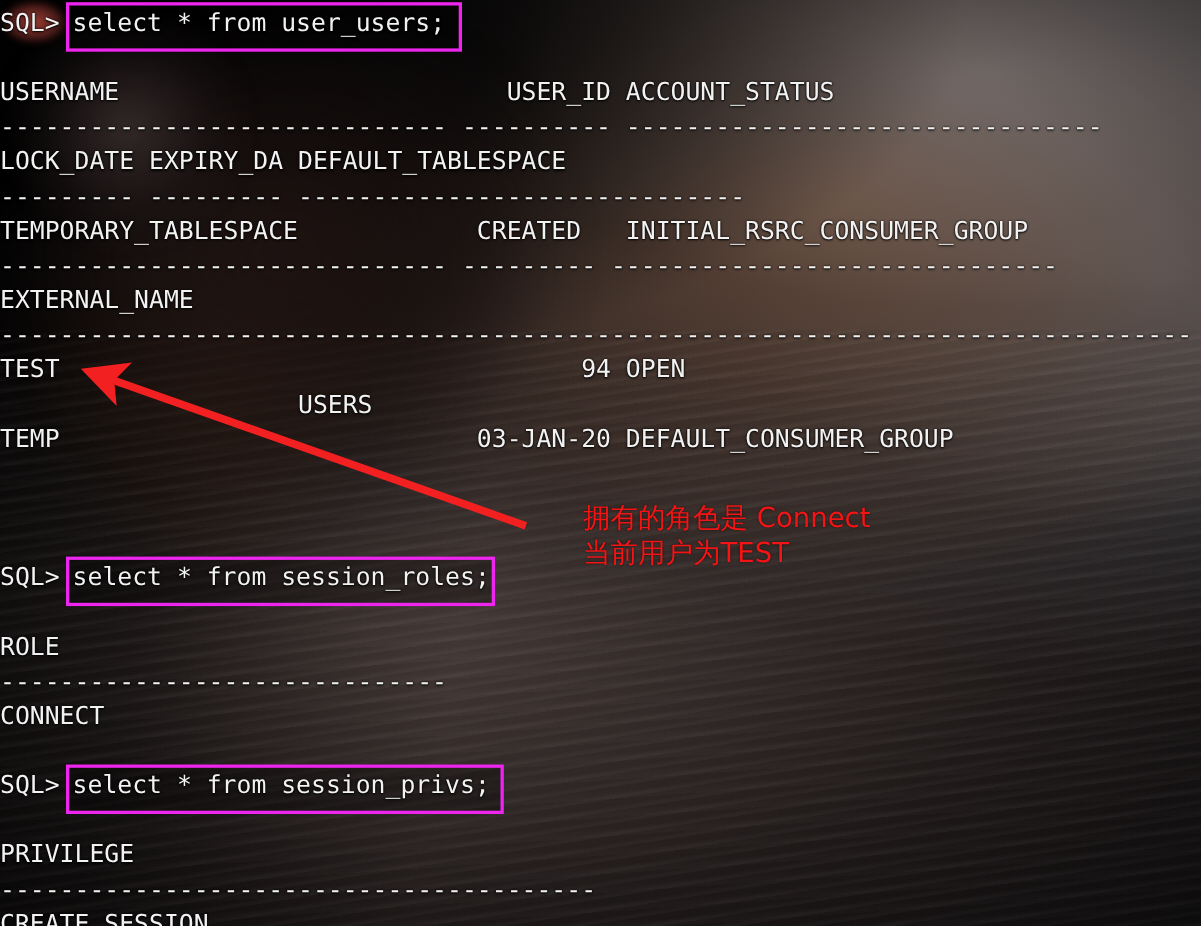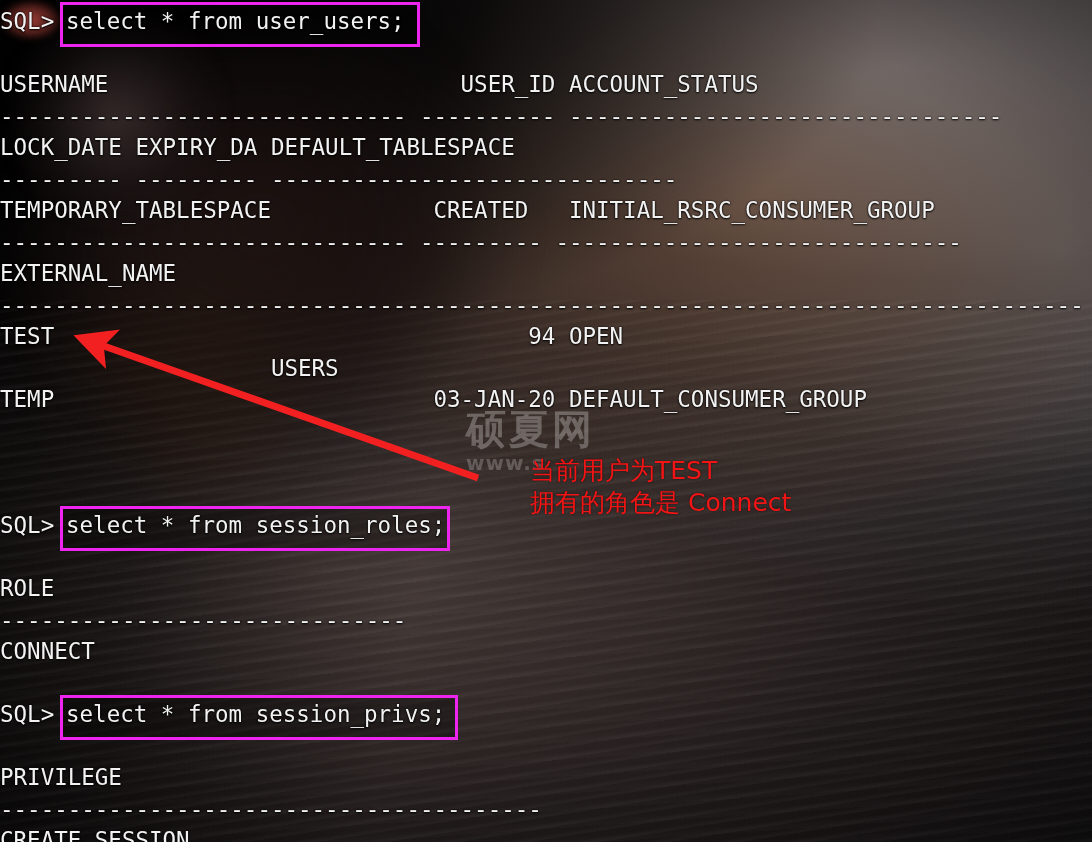--- a/index.html
+++ b/index.html
@@ -186,24 +186,20 @@
   <div class="bg-layer bg-blob-grey" style="position:absolute;inset:auto;"></div>
   <div class="bg-layer bg-topleft-dark"></div>
   <div class="bg-layer bg-left-dark"></div>
   <div class="bg-layer bg-fabric"></div>
   <div class="bg-layer bg-fabric2"></div>
   <div class="bg-layer bg-blob-dark-bottom" style="position:absolute;inset:auto;"></div>
   <div class="bg-layer bg-knit-right" style="position:absolute;inset:auto;"></div>
   <div class="bg-layer bg-red-dot" style="position:absolute;inset:auto;"></div>
   <div class="bg-layer bg-vignette"></div>
 
-  <div id="watermark">
-    <div class="wm-main">硕夏网</div>
-    <div class="wm-sub">www.s</div>
-  </div>
 
   <div id="terminal"><div class="tline" style="top: 6px;">SQL&gt;</div><div class="tline" style="top: 69px;">USERNAME                          USER_ID ACCOUNT_STATUS</div><div class="tline dashes" style="top: 101px;">------------------------------ ---------- --------------------------------</div><div class="tline" style="top: 132px;">LOCK_DATE EXPIRY_DA DEFAULT_TABLESPACE</div><div class="tline dashes" style="top: 164px;">--------- --------- ------------------------------</div><div class="tline" style="top: 195px;">TEMPORARY_TABLESPACE            CREATED   INITIAL_RSRC_CONSUMER_GROUP</div><div class="tline dashes" style="top: 227px;">------------------------------ --------- ------------------------------</div><div class="tline" style="top: 258px;">EXTERNAL_NAME</div><div class="tline dashes" style="top: 290px;">--------------------------------------------------------------------------------</div><div class="tline" style="top: 321px;">TEST                                   94 OPEN</div><div class="tline" style="top: 353px;">                    USERS</div><div class="tline" style="top: 384px;">TEMP                            03-JAN-20 DEFAULT_CONSUMER_GROUP</div><div class="tline" style="top: 510px;">SQL&gt;</div><div class="tline" style="top: 573px;">ROLE</div><div class="tline dashes" style="top: 605px;">------------------------------</div><div class="tline" style="top: 636px;">CONNECT</div><div class="tline" style="top: 699px;">SQL&gt;</div><div class="tline" style="top: 762px;">PRIVILEGE</div><div class="tline dashes" style="top: 794px;">----------------------------------------</div><div class="tline" style="top: 825px;">CREATE SESSION</div></div>
 
   <div id="boxes">
       <div class="sql-box" style="left: 60px; top: 2px; width: 360px; height: 45px;"></div>
       <div class="tline" style="left: 66px; top: 6px; position: absolute; font: 22.5px / 31.6px &quot;DejaVu Sans Mono&quot;, &quot;Liberation Mono&quot;, monospace; color: rgb(242, 242, 242);">select * from user_users;</div>
       <div class="sql-box" style="left: 60px; top: 506px; width: 390px; height: 45px;"></div>
       <div class="tline" style="left: 66px; top: 510px; position: absolute; font: 22.5px / 31.6px &quot;DejaVu Sans Mono&quot;, &quot;Liberation Mono&quot;, monospace; color: rgb(242, 242, 242);">select * from session_roles;</div>
       <div class="sql-box" style="left: 60px; top: 695px; width: 398px; height: 45px;"></div>
       <div class="tline" style="left: 66px; top: 699px; position: absolute; font: 22.5px / 31.6px &quot;DejaVu Sans Mono&quot;, &quot;Liberation Mono&quot;, monospace; color: rgb(242, 242, 242);">select * from session_privs;</div>
@@ -212,15 +208,15 @@
   <svg id="arrow-svg" viewBox="0 0 1092 842">
     <defs>
       <marker id="arrowhead" markerWidth="6" markerHeight="6" refX="4.4" refY="3" orient="auto">
         <path d="M0,0 L6,3 L0,6 L1.4,3 Z" fill="#f22020"></path>
       </marker>
     </defs>
     <line id="arrow-line" x1="478" y1="478" x2="84" y2="339" stroke="#f22020" stroke-width="7" marker-end="url(#arrowhead)"></line>
     <line id="arrow-tail" x1="478" y1="478" x2="390" y2="447" stroke="#f22020" stroke-width="2.2"></line>
   </svg>
 
-  <div id="annotations"><div class="ann-line">当前用户为TEST</div><div class="ann-line">拥有的角色是 Connect</div></div>
+  <div id="annotations"><div class="ann-line">拥有的角色是 Connect</div><div class="ann-line">当前用户为TEST</div></div>
 
 </div>
 
 </body></html>

